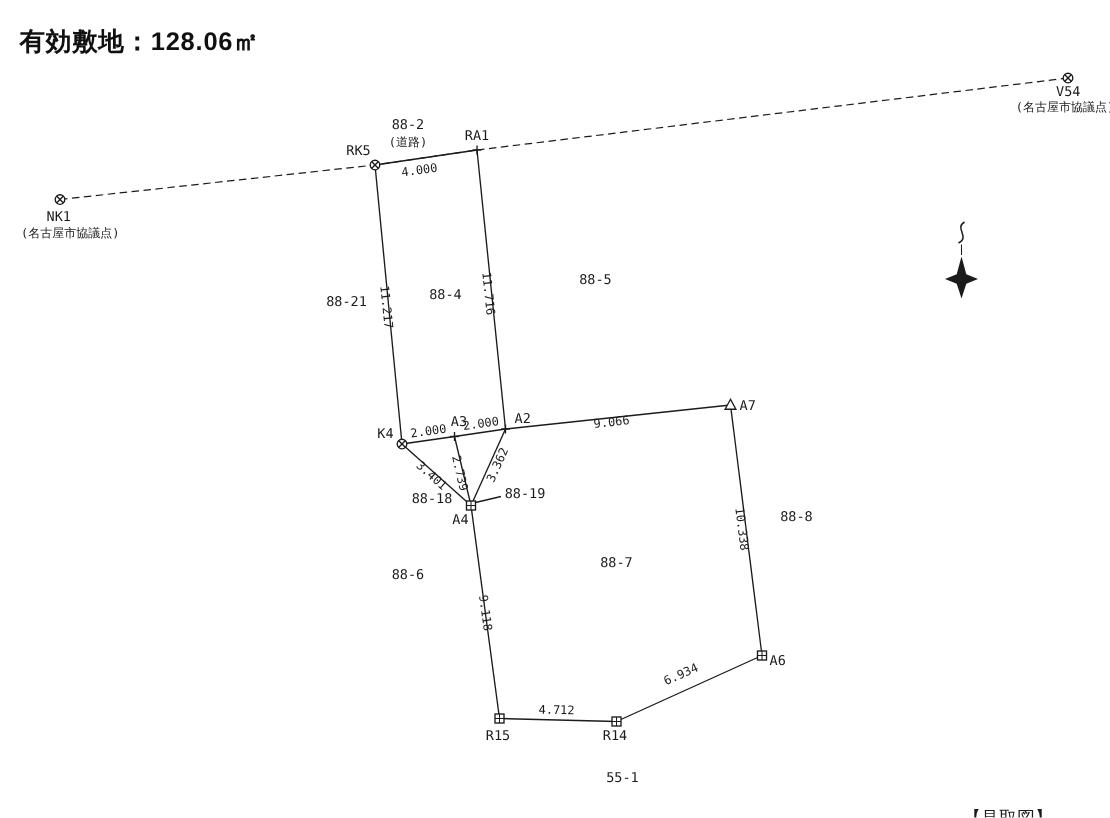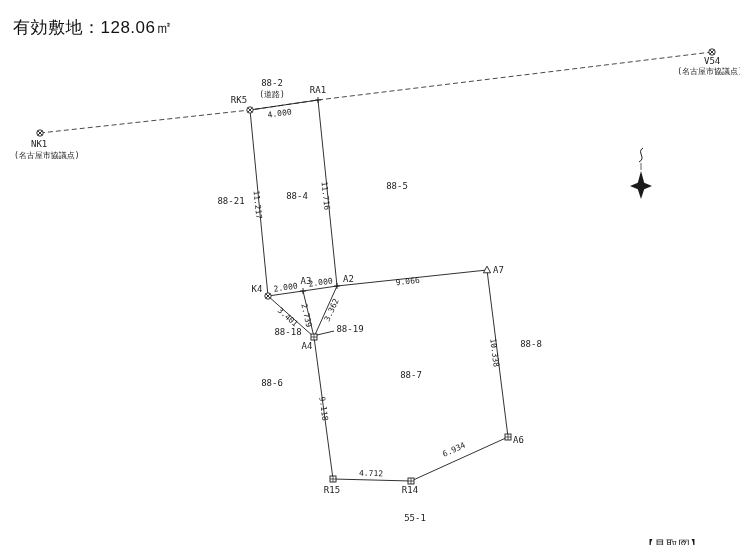--- a/index.html
+++ b/index.html
@@ -1,21 +1,21 @@
 <!DOCTYPE html>
 <html><head>
 <meta charset="utf-8">
 <style>
   html,body{margin:0;padding:0}
   body{
     width:740px;height:545px;position:relative;overflow:hidden;
     background:#ffffff;font-family:"Liberation Sans",sans-serif;
   }
   .title{
-    position:absolute;left:13px;top:16px;font-size:17px;font-weight:400;
+    position:absolute;left:13px;top:16px;font-size:17px;font-weight:700;
     color:#111;letter-spacing:.5px;white-space:nowrap;
   }
   svg{position:absolute;left:0;top:0}
   svg text{
     font-family:"DejaVu Sans Mono","Liberation Sans",sans-serif;
     fill:#1b1b1b;
   }
 </style>
 </head>
 <body>

